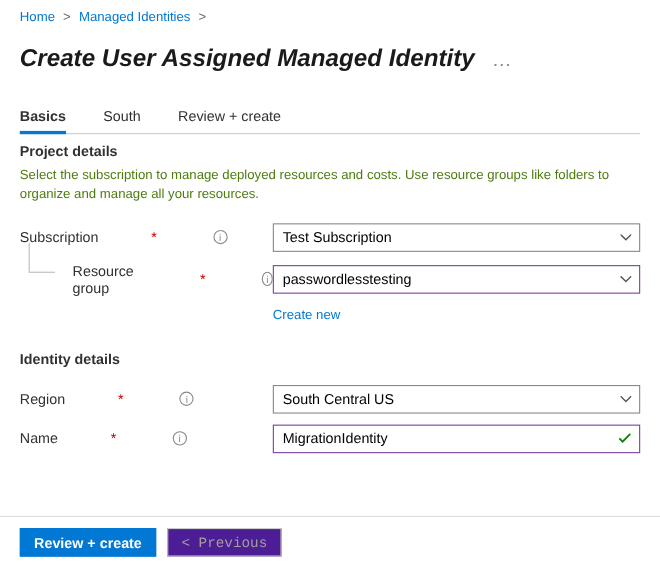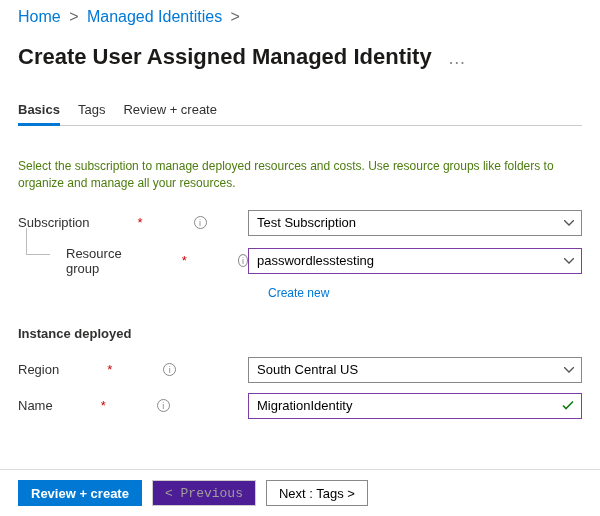--- a/index.html
+++ b/index.html
@@ -10,38 +10,39 @@
     color: #323130;
     background: #fff;
     width: 600px;
     height: 516px;
     position: relative;
   }
   .page {
     padding: 8px 18px 0 18px;
   }
   .breadcrumb {
-    font-size: 16px;
+    font-size: 12px;
     color: #0078d4;
     margin-bottom: 16px;
   }
   .breadcrumb a { color: #0078d4; text-decoration: none; }
   .breadcrumb .sep { color: #666; margin: 0 4px; }
   h1.title {
     font-size: 22px;
     font-weight: 600;
     margin: 18px 0 26px 0;
     color: #1b1a19;
+    font-style: italic;
   }
   h1.title .ellipsis { color:#888; font-weight:400; margin-left:10px; font-size:18px;}
   .tabs {
     border-bottom: 1px solid #ccc;
     display: flex;
-    gap: 18px;
-    margin-bottom: 32px;
+    gap: 34px;
+    margin-bottom: 8px;
   }
   .tab {
     padding: 6px 0;
     font-size: 13px;
     color: #323130;
     cursor: pointer;
   }
   .tab.active {
     font-weight: 600;
     border-bottom: 3px solid #0078d4;
@@ -135,21 +136,20 @@
     top: 50%;
     transform: translateY(-50%);
     color: #107c10;
   }
   .link-small {
     color:#0078d4;
     font-size:12px;
     text-decoration:none;
     display:inline-block;
     margin-top:4px;
-    margin-left:20px;
   }
   .sub-row { margin-left:230px; margin-top:-4px; margin-bottom:12px;}
   .section-gap { height: 14px; }
   .footer {
     position: absolute;
     left:0; right:0; bottom:0;
     border-top: 1px solid #ddd;
     padding: 10px 18px;
     display: flex;
     gap: 10px;
@@ -189,24 +189,25 @@
     <span class="sep">&gt;</span>
   </div>
 
   <h1 class="title">
     <span>Create User Assigned Managed Identity</span>
     <span class="ellipsis">…</span>
   </h1>
 
   <div class="tabs">
     <div class="tab active">Basics</div>
-    <div class="tab">Tags</div>
+    <div class="tab">South</div>
     <div class="tab">Review + create</div>
   </div>
 
+  <div class="section-title">Project details</div>
   <div class="section-desc">Select the subscription to manage deployed resources and costs. Use resource groups like folders to organize and manage all your resources.</div>
 
   <div class="row">
     <div class="label-col">
       <span>Subscription</span>
       <span class="req">*</span>
       <span class="info-icon">i</span>
     </div>
     <div class="field-col">
       <input class="select" readonly="" value="Test Subscription" style="">
@@ -232,21 +233,21 @@
           </svg>
       </span>
     </div>
   </div>
   <div class="sub-row">
     <a href="#" class="link-small">Create new</a>
   </div>
 
   <div class="section-gap"></div>
 
-  <div class="section-title">Instance deployed</div>
+  <div class="section-title">Identity details</div>
   <div style="height:10px"></div>
 
   <div class="row">
     <div class="label-col">
       <span>Region</span>
       <span class="req">*</span>
       <span class="info-icon">i</span>
     </div>
     <div class="field-col">
       <input class="select" readonly="" value="South Central US" style="">
@@ -272,14 +273,13 @@
           </svg>
       </span>
     </div>
   </div>
 
 </div>
 
 <div class="footer">
   <button class="btn primary">Review + create</button>
   <button class="btn disabled">&lt; Previous</button>
-  <button class="btn">Next : Tags &gt;</button>
 </div>
 
 </body></html>

